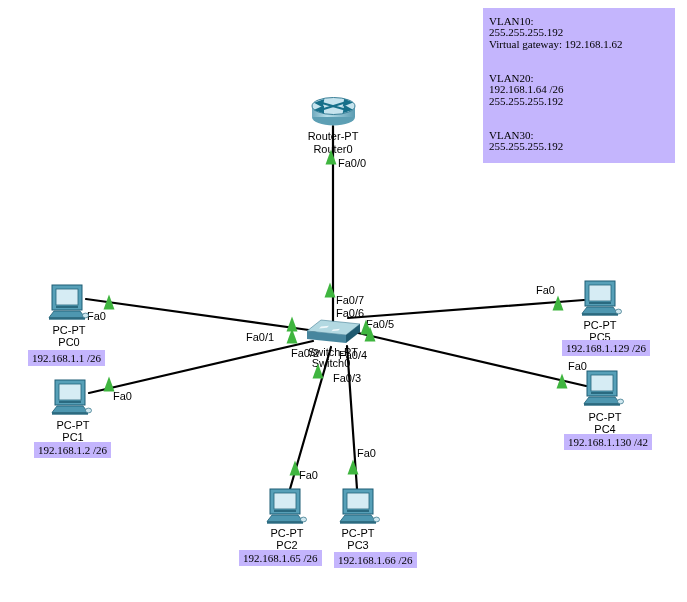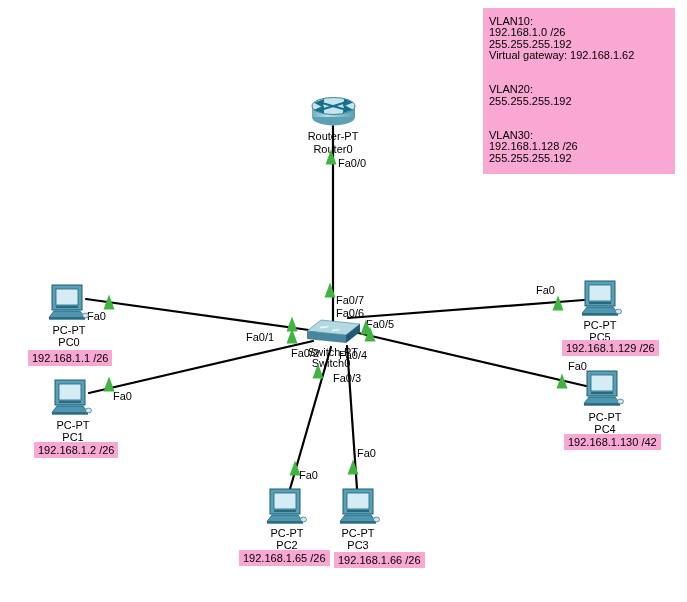--- a/index.html
+++ b/index.html
@@ -3,21 +3,21 @@
 <meta charset="utf-8">
 <style>
   html,body{margin:0;padding:0;background:#ffffff;}
   #canvas{
     position:relative;width:687px;height:602px;background:#ffffff;
     font-family:"Liberation Sans","DejaVu Sans",sans-serif;
     color:#000;overflow:hidden;
   }
   .lbl{position:absolute;font-size:11px;line-height:12px;white-space:nowrap;color:#000;}
   .ctr{transform:translateX(-50%);text-align:center;}
-  .note{position:absolute;background:#f9a8d4;font-size:11px;color:#000;white-space:nowrap;}
+  .note{position:absolute;background:#c4b5fd;font-size:11px;color:#000;white-space:nowrap;font-family:Liberation Serif, serif;}
   .ip-note{padding:2px 4px;line-height:12px;}
   .vlan-note{left:483px;top:8px;width:186px;padding:8px 0 10px 6px;}
   .vlan-note .note-line{font-size:11px;line-height:11.4px;min-height:11.4px;white-space:nowrap;}
   svg.overlay{position:absolute;left:0;top:0;width:687px;height:602px;pointer-events:none;}
 </style>
 </head>
 <body>
 
 <div id="canvas">
 
@@ -60,31 +60,30 @@
   <div class="lbl" style="left:568px;top:360px;">Fa0</div>
   <div class="note ip-note" style="left:564px;top:434px;">192.168.1.130 /42</div>
 
   <div class="lbl ctr" style="left:600px;top:319px;">PC-PT</div>
   <div class="lbl ctr" style="left:600px;top:331px;">PC5</div>
   <div class="lbl" style="left:536px;top:284px;">Fa0</div>
   <div class="note ip-note" style="left:562px;top:340px;">192.168.1.129 /26</div>
 
   <div class="note vlan-note">
     <div class="note-line">VLAN10:</div>
-    <div class="note-line">192.168.1.0 /26</div>
     <div class="note-line">255.255.255.192</div>
     <div class="note-line">Virtual gateway: 192.168.1.62</div>
     <div class="note-line"></div>
     <div class="note-line"></div>
     <div class="note-line">VLAN20:</div>
+    <div class="note-line">192.168.1.64 /26</div>
     <div class="note-line">255.255.255.192</div>
     <div class="note-line"></div>
     <div class="note-line"></div>
     <div class="note-line">VLAN30:</div>
-    <div class="note-line">192.168.1.128 /26</div>
     <div class="note-line">255.255.255.192</div>
   </div>
 
   <svg class="overlay" viewBox="0 0 687 602">
     <defs>
       <polygon id="tri-up" points="0,-7.5 5.5,7.5 -5.5,7.5" fill="#3fb53f"></polygon>
       <linearGradient id="cyl" x1="0" y1="0" x2="1" y2="0">
         <stop offset="0" stop-color="#6fa9bd"></stop>
           <stop offset="0.35" stop-color="#b9dfea"></stop>
           <stop offset="1" stop-color="#5b9cb2"></stop>

